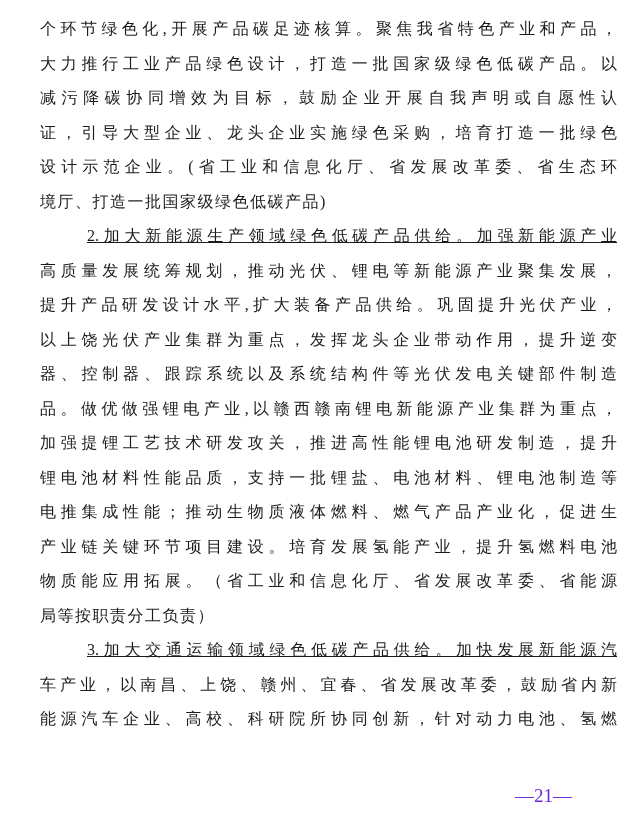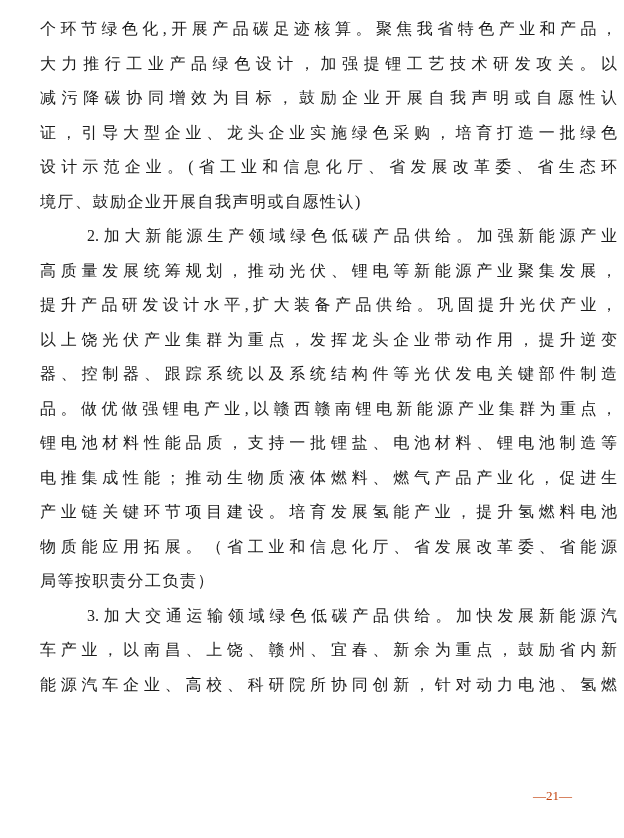--- a/index.html
+++ b/index.html
@@ -31,58 +31,60 @@
     text-align: justify;
     text-align-last: justify;
     -moz-text-align-last: justify;
     color: #1b1b1b;
     letter-spacing: 0;
   }
   
   .line.para-start {
     padding-left: 47px;
     width: 530px;
+    text-decoration: underline;
   }
   
   .line.para-end {
     text-align-last: left;
     -moz-text-align-last: left;
     letter-spacing: 1.5px;
   }
   .page-number {
     position: absolute;
     top: 784px;
     right: 52px;
-    font-size: 13px;
+    font-size: 19px;
     line-height: 24px;
-    color: #c2410c;
+    color: #6d28d9;
     font-family: "Liberation Serif", "DejaVu Serif", serif;
   }
 </style>
 </head>
 <body>
 
 <div class="page">
   <div class="content">
     <div class="line">个环节绿色化,开展产品碳足迹核算。聚焦我省特色产业和产品，</div>
-    <div class="line">大力推行工业产品绿色设计，加强提锂工艺技术研发攻关。以</div>
+    <div class="line">大力推行工业产品绿色设计，打造一批国家级绿色低碳产品。以</div>
     <div class="line">减污降碳协同增效为目标，鼓励企业开展自我声明或自愿性认</div>
     <div class="line">证，引导大型企业、龙头企业实施绿色采购，培育打造一批绿色</div>
     <div class="line">设计示范企业。(省工业和信息化厅、省发展改革委、省生态环</div>
-    <div class="line para-end">境厅、鼓励企业开展自我声明或自愿性认)</div>
+    <div class="line para-end">境厅、打造一批国家级绿色低碳产品)</div>
     <div class="line para-start">2.加大新能源生产领域绿色低碳产品供给。加强新能源产业</div>
     <div class="line">高质量发展统筹规划，推动光伏、锂电等新能源产业聚集发展，</div>
     <div class="line">提升产品研发设计水平,扩大装备产品供给。巩固提升光伏产业，</div>
     <div class="line">以上饶光伏产业集群为重点，发挥龙头企业带动作用，提升逆变</div>
     <div class="line">器、控制器、跟踪系统以及系统结构件等光伏发电关键部件制造</div>
     <div class="line">品。做优做强锂电产业,以赣西赣南锂电新能源产业集群为重点，</div>
+    <div class="line">加强提锂工艺技术研发攻关，推进高性能锂电池研发制造，提升</div>
     <div class="line">锂电池材料性能品质，支持一批锂盐、电池材料、锂电池制造等</div>
     <div class="line">电推集成性能；推动生物质液体燃料、燃气产品产业化，促进生</div>
     <div class="line">产业链关键环节项目建设。培育发展氢能产业，提升氢燃料电池</div>
     <div class="line">物质能应用拓展。（省工业和信息化厅、省发展改革委、省能源</div>
     <div class="line para-end">局等按职责分工负责）</div>
     <div class="line para-start">3.加大交通运输领域绿色低碳产品供给。加快发展新能源汽</div>
-    <div class="line">车产业，以南昌、上饶、赣州、宜春、新余为重点，鼓励省内新</div>
+    <div class="line">车产业，以南昌、上饶、赣州、宜春、省发展改革委，鼓励省内新</div>
     <div class="line">能源汽车企业、高校、科研院所协同创新，针对动力电池、氢燃</div>
   </div>
 
   <div class="page-number">—21—</div>
 </div>
 
 </body></html>

